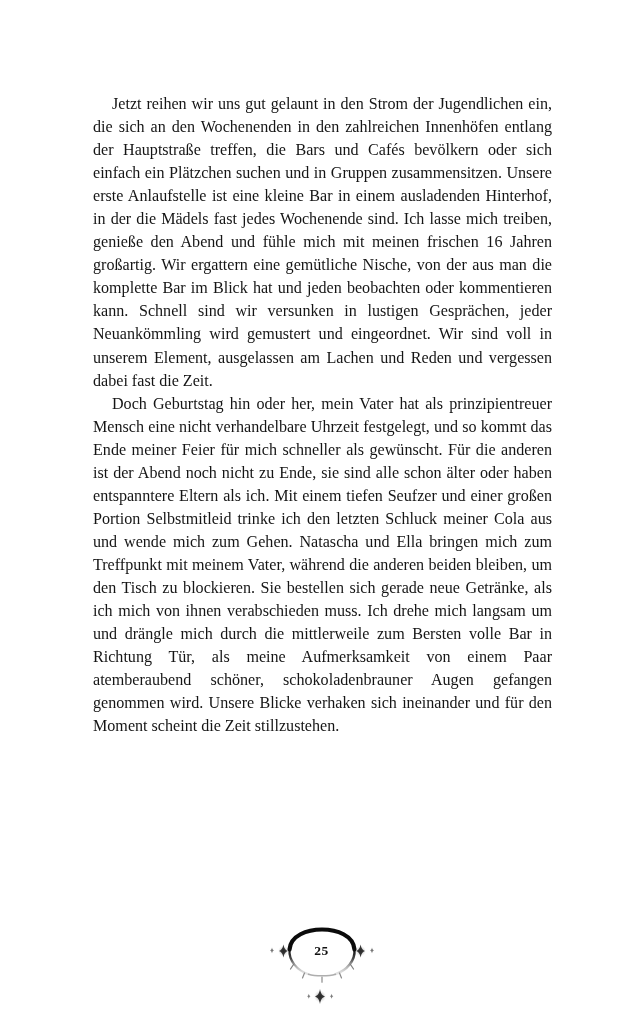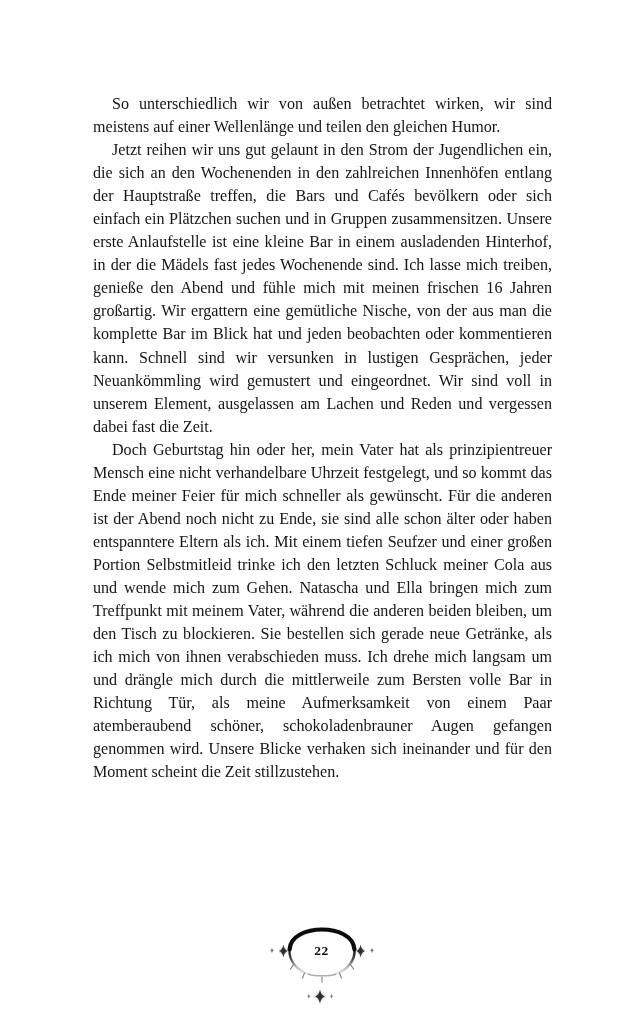--- a/index.html
+++ b/index.html
@@ -85,21 +85,20 @@
     padding-top: 1px;
     box-sizing: border-box;
   }
 </style>
 </head>
 <body>
 
 <div class="page">
 
   <div class="text-block">
-    <p class="para">So unterschiedlich wir von außen betrachtet wirken, wir sind meistens auf einer Wellenlänge und teilen den gleichen Humor.</p>
     <p class="para">Jetzt reihen wir uns gut gelaunt in den Strom der Jugend­lichen ein, die sich an den Wochenenden in den zahlreichen Innenhöfen entlang der Hauptstraße treffen, die Bars und Cafés bevölkern oder sich einfach ein Plätzchen suchen und in Grup­pen zusammensitzen. Unsere erste Anlaufstelle ist eine kleine Bar in einem ausladenden Hinterhof, in der die Mädels fast jedes Wochenende sind. Ich lasse mich treiben, genieße den Abend und fühle mich mit meinen frischen 16 Jahren groß­artig. Wir ergattern eine gemütliche Nische, von der aus man die komplette Bar im Blick hat und jeden beobachten oder kom­mentieren kann. Schnell sind wir versunken in lustigen Gesprä­chen, jeder Neuankömmling wird gemustert und eingeordnet. Wir sind voll in unserem Element, ausgelassen am Lachen und Reden und vergessen dabei fast die Zeit.</p>
     <p class="para">Doch Geburtstag hin oder her, mein Vater hat als prinzipi­entreuer Mensch eine nicht verhandelbare Uhrzeit festgelegt, und so kommt das Ende meiner Feier für mich schneller als gewünscht. Für die anderen ist der Abend noch nicht zu Ende, sie sind alle schon älter oder haben entspanntere Eltern als ich. Mit einem tiefen Seufzer und einer großen Portion Selbstmit­leid trinke ich den letzten Schluck meiner Cola aus und wende mich zum Gehen. Natascha und Ella bringen mich zum Treff­punkt mit meinem Vater, während die anderen beiden bleiben, um den Tisch zu blockieren. Sie bestellen sich gerade neue Ge­tränke, als ich mich von ihnen verabschieden muss. Ich drehe mich langsam um und drängle mich durch die mittlerweile zum Bersten volle Bar in Richtung Tür, als meine Aufmerksamkeit von einem Paar atemberaubend schöner, schokoladenbrauner Augen gefangen genommen wird. Unsere Blicke verhaken sich ineinander und für den Moment scheint die Zeit stillzustehen.</p>
   </div>
 
   <div class="folio">
     <div class="folio-art">
       <svg class="folio-svg" viewBox="0 0 110 92">
         <defs>
           <linearGradient id="inkFade" x1="0" y1="0" x2="0" y2="1">
             <stop offset="0%" stop-color="#0d0d0d" stop-opacity="1"></stop>
@@ -160,17 +159,17 @@
         </g>
         <g>
           <path d="M 40.0 76.2 C 40.9 75.9, 41.4 75.3, 41.8 73.7 C 42.2 75.3, 42.7 75.9, 43.6 76.2
                    C 42.7 76.5, 42.2 77.1, 41.8 78.7 C 41.4 77.1, 40.9 76.5, 40.0 76.2 Z" fill="#5d5d5d" opacity="0.8"></path>
         </g>
         <g>
           <path d="M 62.8 76.2 C 63.7 75.9, 64.2 75.3, 64.6 73.7 C 65.0 75.3, 65.5 75.9, 66.4 76.2
                    C 65.5 76.5, 65.0 77.1, 64.6 78.7 C 64.2 77.1, 63.7 76.5, 62.8 76.2 Z" fill="#5d5d5d" opacity="0.8"></path>
         </g>
       </svg>
-      <div class="folio-number">22</div>
+      <div class="folio-number">25</div>
     </div>
   </div>
 
 </div>
 
 </body></html>

